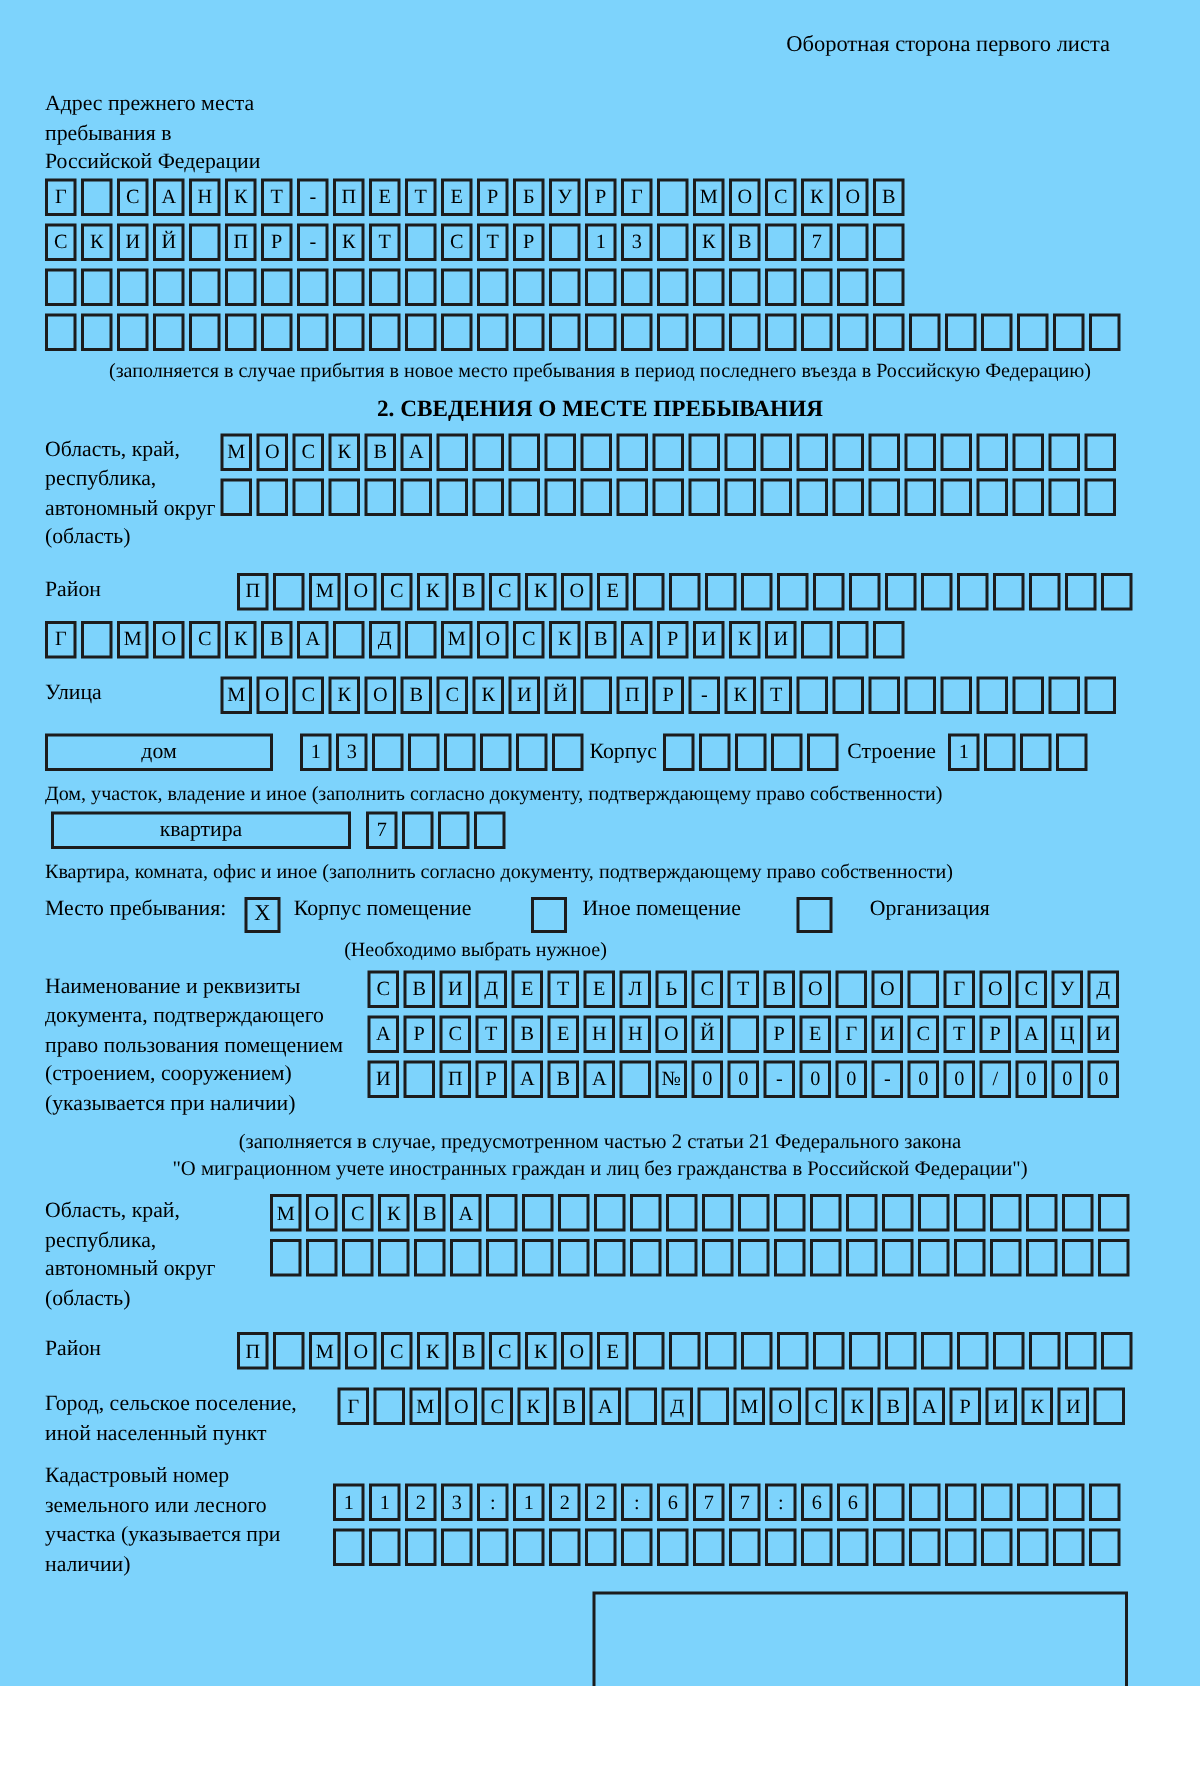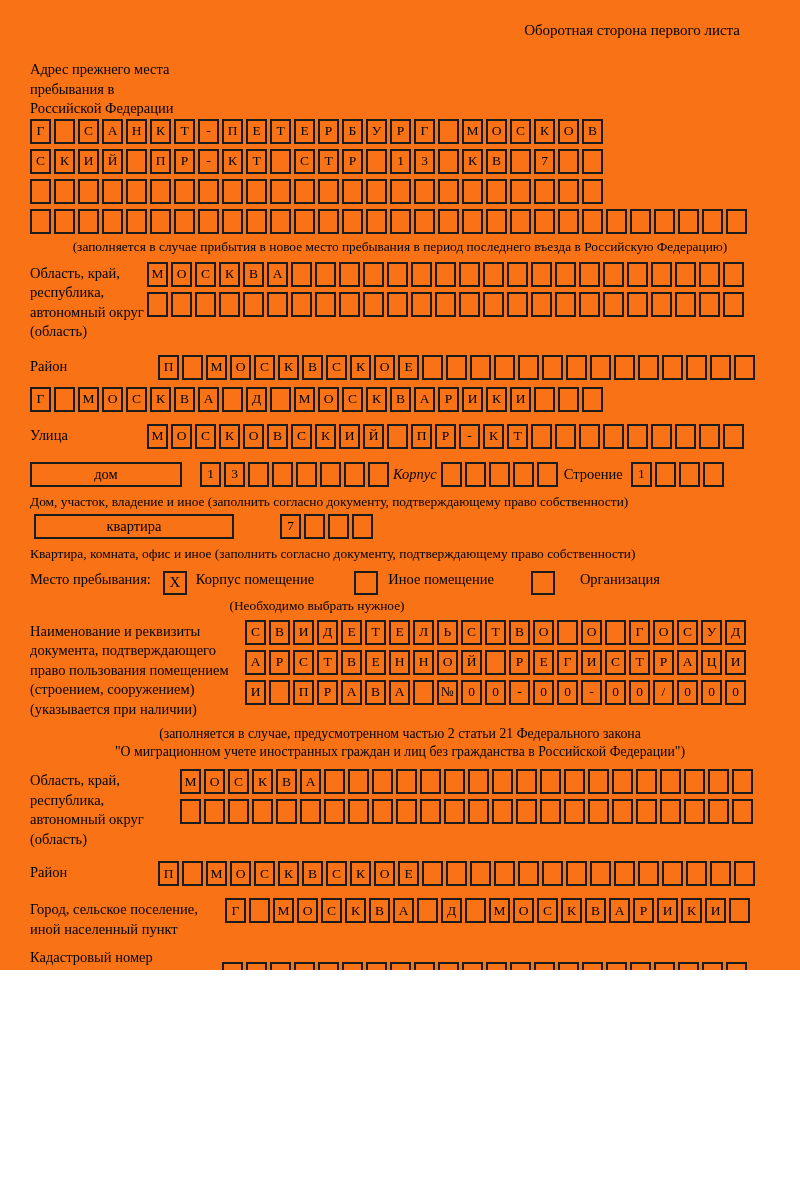--- a/index.html
+++ b/index.html
@@ -1,20 +1,20 @@
 <!DOCTYPE html>
 <html><head>
 <meta charset="utf-8">
 <style>
   * { margin:0; padding:0; box-sizing:border-box; }
   html,body { background:#fff; }
   .page {
     position:relative;
-    width:800px; height:970px;
-    background:#f97316; color:#000;
+    width:800px; height:1124px;
+    background:#7dd3fc; color:#000;
     font-family:"Liberation Serif","DejaVu Serif",serif;
     padding:22px 30px 16px 30px;
     overflow:hidden;
   }
   .side-note { text-align:right; font-size:15px; padding-right:30px; }
   .group { display:flex; align-items:flex-start; }
   .label { font-size:14.5px; line-height:19.5px; flex-shrink:0; padding-top:2px; }
   .rows { display:flex; flex-direction:column; }
   .boxrow { display:flex; gap:3px; margin-bottom:5px; }
   .cell {
@@ -51,21 +51,21 @@
   .lw-cad    { width:192px; padding-right:14px; }
 
   .mt-prev   { margin-top:19px;flex-direction:column; }
   .mt-note1  { margin-top:2px; }
   .mt-title2 { margin-top:9px; }
   .mt-reg2   { margin-top:7px; }
   .mt-dist2  { margin-top:13px; }
   .mt-city2  { margin-top:2px; }
   .mt-street { margin-top:7px; }
   .mt-house  { margin-top:8px; }
-  .mt-apart  { margin-top:4px;gap:36px; }
+  .mt-apart  { margin-top:4px; }
   .mt-resid  { margin-top:9px; }
   .mt-doc    { margin-top:6px; }
   .mt-fact   { margin-top:9px; }
   .mt-reg3   { margin-top:9px; }
   .mt-dist3  { margin-top:12px; }
   .mt-city3  { margin-top:7px; }
   .mt-cad    { margin-top:7px; }
   .mt-stamp  { margin-top:8px; }
 
   .house-row { display:flex; align-items:flex-start; }
@@ -190,20 +190,21 @@
       <span class="cell"></span>
       <span class="cell"></span>
       <span class="cell"></span>
       <span class="cell"></span>
       <span class="cell"></span>
       <span class="cell"></span>
       <span class="cell"></span>
     </div>
   <div class="note-center mt-note1">(заполняется в случае прибытия в новое место пребывания в период последнего въезда в Российскую Федерацию)</div>
 
+  <div class="section-title mt-title2">2. СВЕДЕНИЯ О МЕСТЕ ПРЕБЫВАНИЯ</div>
 
   <div class="group mt-reg2">
     <div class="label lw-reg2">Область, край, республика, автономный округ (область)</div>
     <div class="rows">
       <div class="boxrow">
           <span class="cell">М</span>
           <span class="cell">О</span>
           <span class="cell">С</span>
           <span class="cell">К</span>
           <span class="cell">В</span>
@@ -354,21 +355,21 @@
     <div class="boxrow" style="margin-left:18px;">
         <span class="cell">1</span>
         <span class="cell">3</span>
         <span class="cell"></span>
         <span class="cell"></span>
         <span class="cell"></span>
         <span class="cell"></span>
         <span class="cell"></span>
         <span class="cell"></span>
       </div>
-    <div class="inline-label" style="margin-left:4px;font-style:italic;">Корпус</div>
+    <div class="inline-label" style="margin-left:4px;">Корпус</div>
     <div class="boxrow" style="margin-left:4px;">
         <span class="cell"></span>
         <span class="cell"></span>
         <span class="cell"></span>
         <span class="cell"></span>
         <span class="cell"></span>
       </div>
     <div class="inline-label" style="margin-left:6px;">Строение</div>
     <div class="boxrow" style="margin-left:8px;">
         <span class="cell">1</span>

